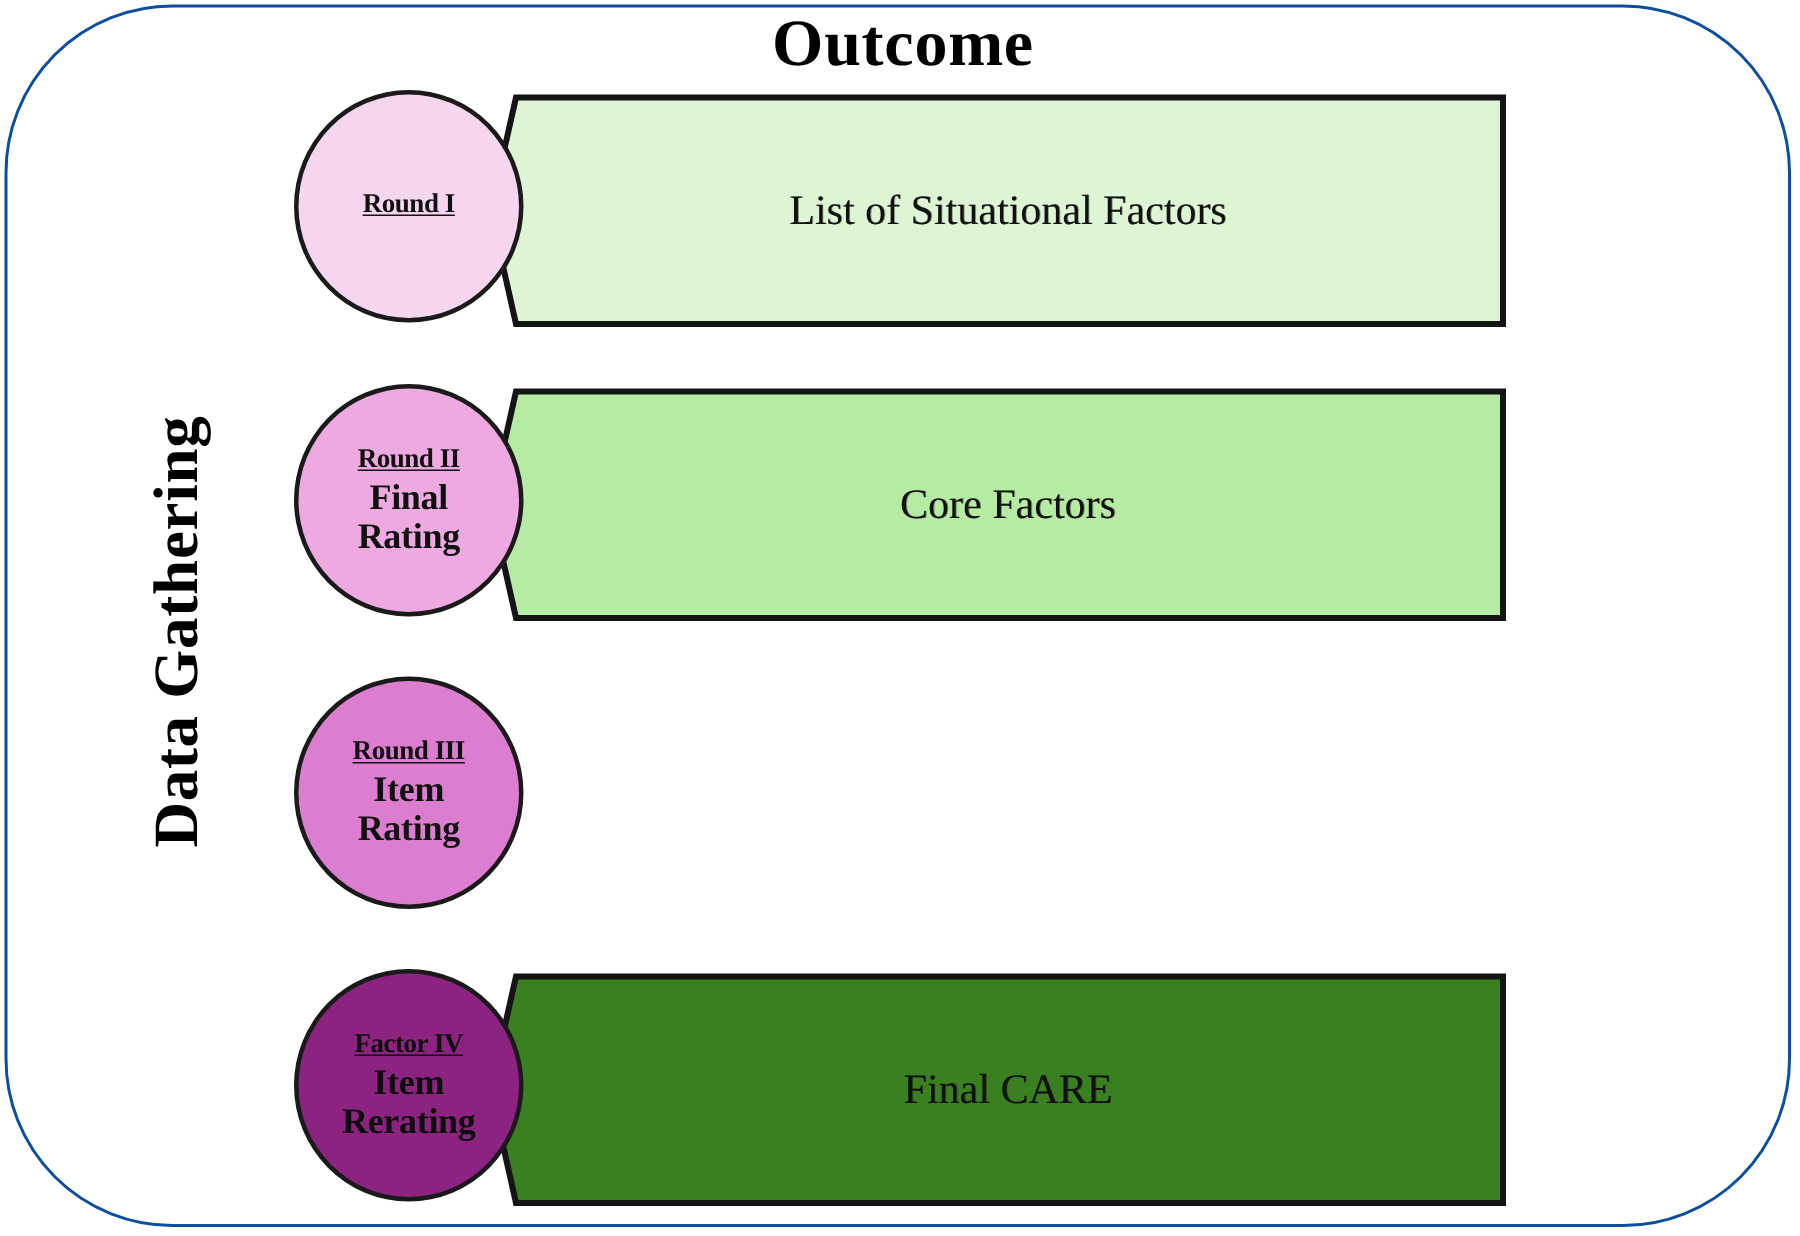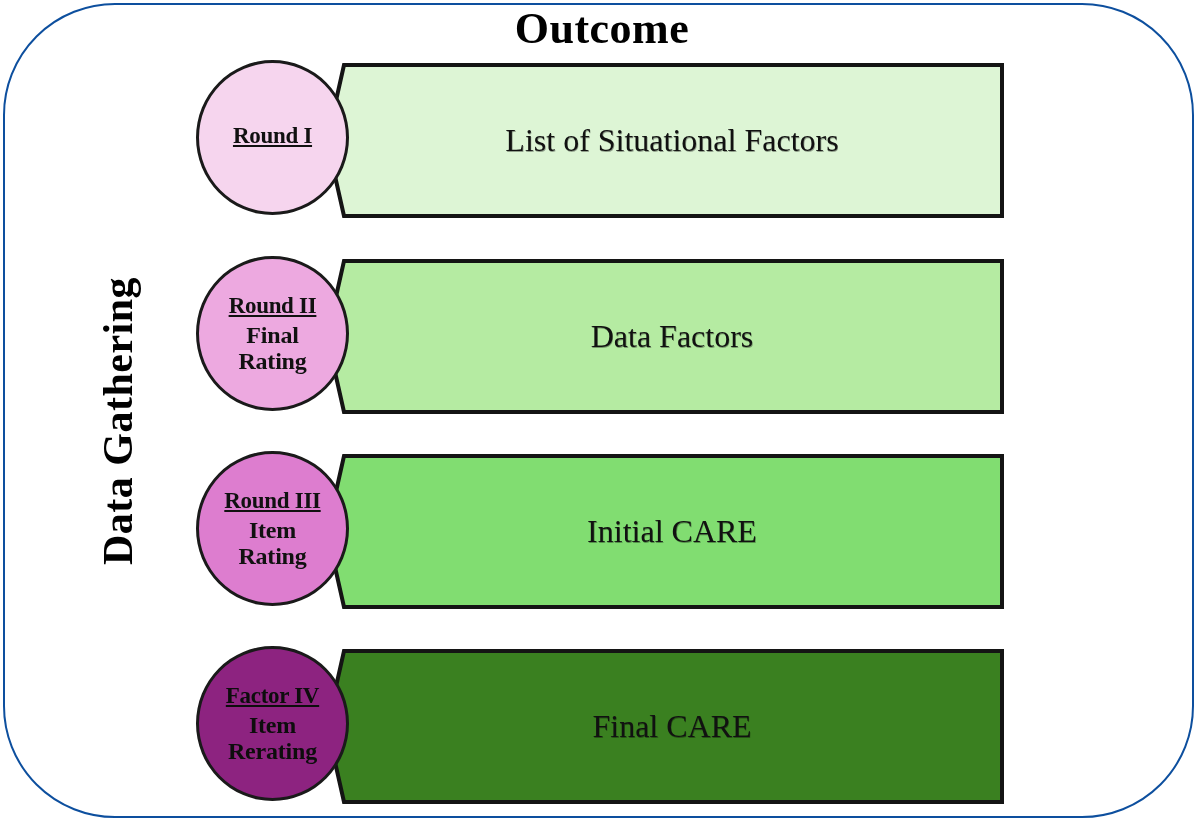--- a/index.html
+++ b/index.html
@@ -86,21 +86,21 @@
   }
   .banner-label {
     position: absolute;
     left: 0;
     top: 0;
     width: 100%;
     height: 100%;
     display: flex;
     align-items: center;
     justify-content: center;
-    font-size: 32px;
+    font-size: 28px;
     color: #111111;
     font-weight: normal;
     text-shadow: 0.6px 0.6px 0 rgba(0,0,0,0.35);
     padding-left: 14px;
     box-sizing: border-box;
   }
   
   .node {
     position: absolute;
     left: 0;
@@ -110,21 +110,21 @@
     border-radius: 50%;
     border: 3.2px solid #1a1a1a;
     box-sizing: border-box;
     display: flex;
     flex-direction: column;
     align-items: center;
     justify-content: center;
     z-index: 5;
   }
   .node-round {
-    font-size: 23px;
+    font-size: 18px;
     font-weight: bold;
     color: #111111;
     text-decoration: underline;
     text-underline-offset: 2px;
     letter-spacing: -0.3px;
     margin-bottom: 4px;
     white-space: nowrap;
   }
   .node-body {
     font-size: 24px;
@@ -159,36 +159,30 @@
     <div class="node node-1" id="node-1" style="background: rgb(246, 213, 238);">
       <div class="node-round">Round I</div>
     </div>
   </div>
 
   <div class="row row-2">
     <div class="banner">
       <svg viewBox="0 0 678 155" preserveAspectRatio="none">
         <polygon id="shape-2" points="18,2 676,2 676,153 18,153 1,77.5" fill="#b5eba2" stroke="#141414" stroke-width="4" stroke-linejoin="miter"></polygon>
       </svg>
-      <div class="banner-label">Data Factors</div>
+      <div class="banner-label">Core Factors</div>
     </div>
     <div class="node node-2" id="node-2" style="background: rgb(237, 169, 224);">
       <div class="node-round">Round II</div>
       <div class="node-body">Final
 Rating</div>
     </div>
   </div>
 
   <div class="row row-3">
-    <div class="banner">
-      <svg viewBox="0 0 678 155" preserveAspectRatio="none">
-        <polygon id="shape-3" points="18,2 676,2 676,153 18,153 1,77.5" fill="#81dd71" stroke="#141414" stroke-width="4" stroke-linejoin="miter"></polygon>
-      </svg>
-      <div class="banner-label">Initial CARE</div>
-    </div>
     <div class="node node-3" id="node-3" style="background: rgb(221, 125, 207);">
       <div class="node-round">Round III</div>
       <div class="node-body">Item
 Rating</div>
     </div>
   </div>
 
   <div class="row row-4">
     <div class="banner">
       <svg viewBox="0 0 678 155" preserveAspectRatio="none">

